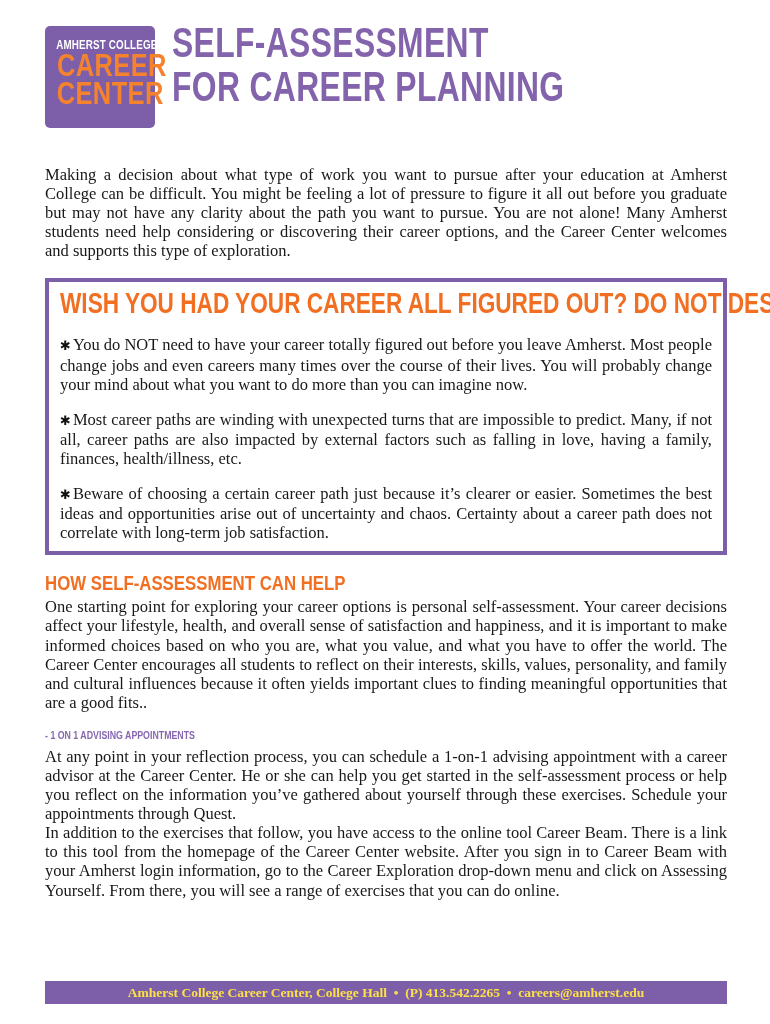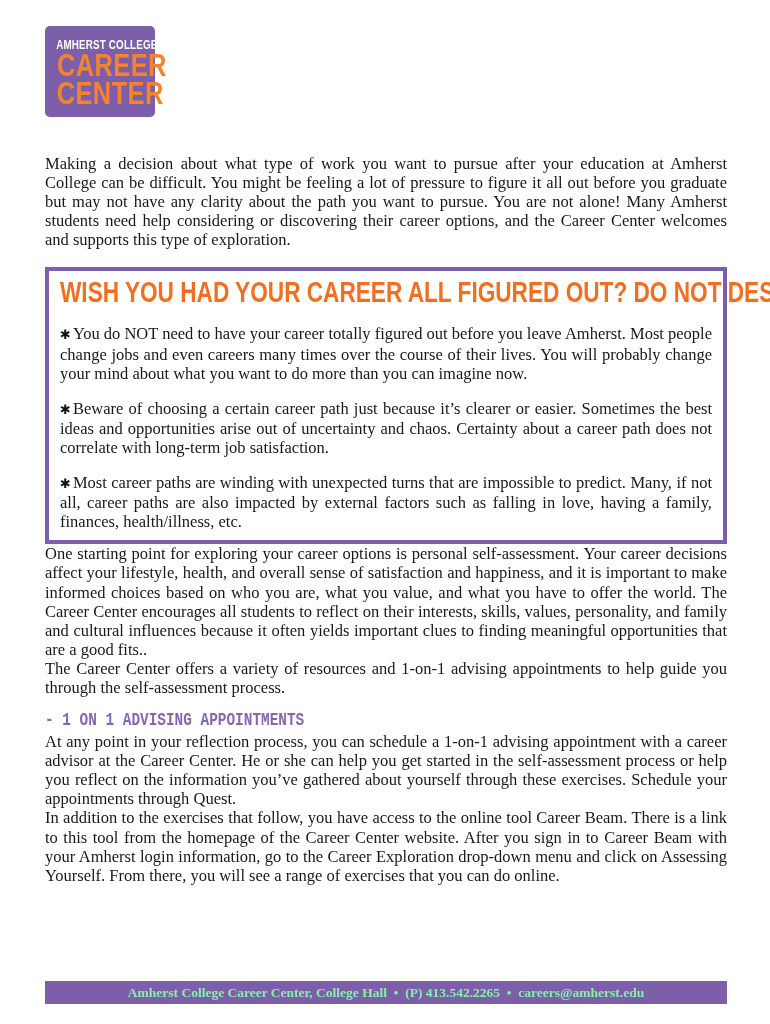--- a/index.html
+++ b/index.html
@@ -9,21 +9,21 @@
     font-family: "Liberation Serif", serif;
     color: #181818;
     position: relative;
     overflow: hidden;
   }
   .page { padding: 26px 43px 0 45px; box-sizing: border-box; }
 
   
   .header { display: flex; align-items: flex-start; gap: 17px; }
   .logo {
-    width: 110px; height: 91px; flex: 0 0 auto;
+    width: 110px; height: 102px; flex: 0 0 auto;
     background: #7c5ea9; border-radius: 5px;
     box-sizing: border-box; padding-top: 13px;
     text-align: center;
     font-family: "Liberation Sans", sans-serif; font-weight: bold;
   }
   .logo .cond { display: inline-block; transform: scaleX(0.82); transform-origin: 50% 50%; white-space: nowrap; }
   .logo-small { color: #ffffff; font-size: 12px; line-height: 13px; letter-spacing: 0.2px; }
   .logo-big   { color: #f5832e; font-size: 31px; line-height: 28px; letter-spacing: 0.5px; }
   .title {
     margin: -6px 0 0 0;
@@ -63,62 +63,66 @@
   
   .h-orange {
     margin: 17px 0 3px 0;
     color: #f26e21;
     font-family: "Liberation Sans", sans-serif; font-weight: bold;
     font-size: 21px; line-height: 22px;
   }
   .h-purple {
     margin: 14px 0 3px 0;
     color: #8667af;
-    font-family: Liberation Mono, monospace; font-weight: bold;
-    font-size: 18px; line-height: 18px;
+    font-family: Liberation Sans, sans-serif; font-weight: bold;
+    font-size: 11px; line-height: 18px;
   }
   .h-orange .cond, .h-purple .cond { display: inline-block; transform: scaleX(0.8); transform-origin: 0 50%; white-space: nowrap; }
 
   
   .footer-bar {
     position: absolute; left: 45px; right: 43px; bottom: 20px;
     background: #7c5fa8;
-    color: #86efac; text-align: center;
+    color: #fde047; text-align: center;
     font-family: "Liberation Serif", serif; font-weight: bold;
     font-size: 13.5px; line-height: 23px; height: 23px;
   }
   .footer-bar span { white-space: pre; }
 </style>
 </head>
 <body>
 
 <div class="page">
 
   <div class="header">
     <div class="logo">
       <div class="logo-small"><span class="cond">AMHERST COLLEGE</span></div>
       <div class="logo-big"><span class="cond">CAREER</span></div>
       <div class="logo-big"><span class="cond">CENTER</span></div>
     </div>
+    <h1 class="title">
+      <span class="cond">SELF-ASSESSMENT</span><br>
+      <span class="cond">FOR CAREER PLANNING</span>
+    </h1>
   </div>
 
   <p class="para intro">Making a decision about what type of work you want to pursue after your education at Amherst College can be difficult. You might be feeling a lot of pressure to figure it all out before you graduate but may not have any clarity about the path you want to pursue. You are not alone! Many Amherst students need help considering or discovering their career options, and the Career Center welcomes and supports this type of exploration.</p>
 
   <div class="callout">
     <h2 class="callout-heading">
       <span class="cond">WISH YOU HAD YOUR CAREER ALL FIGURED OUT? DO NOT DESPAIR!</span>
     </h2>
     <p class="para bullet"><span class="star">✱</span><span>You do NOT need to have your career totally figured out before you leave Amherst. Most people change jobs and even careers many times over the course of their lives. You will probably change your mind about what you want to do more than you can imagine now.</span></p>
+    <p class="para bullet"><span class="star">✱</span><span>Most career paths are winding with unexpected turns that are impossible to predict. Many, if not all, career paths are also impacted by external factors such as falling in love, having a family, finances, health/illness, etc.</span></p>
     <p class="para bullet"><span class="star">✱</span><span>Beware of choosing a certain career path just because it’s clearer or easier. Sometimes the best ideas and opportunities arise out of uncertainty and chaos. Certainty about a career path does not correlate with long-term job satisfaction.</span></p>
-    <p class="para bullet"><span class="star">✱</span><span>Most career paths are winding with unexpected turns that are impossible to predict. Many, if not all, career paths are also impacted by external factors such as falling in love, having a family, finances, health/illness, etc.</span></p>
   </div>
 
+  <h3 class="h-orange"><span class="cond">HOW SELF-ASSESSMENT CAN HELP</span></h3>
   <p class="para">One starting point for exploring your career options is personal self-assessment. Your career decisions affect your lifestyle, health, and overall sense of satisfaction and happiness, and it is important to make informed choices based on who you are, what you value, and what you have to offer the world. The Career Center encourages all students to reflect on their interests, skills, values, personality, and family and cultural influences because it often yields important clues to finding meaningful opportunities that are a good fits..</p>
 
-  <p class="para">The Career Center offers a variety of resources and 1-on-1 advising appointments to help guide you through the self-assessment process.</p>
 
   <h4 class="h-purple"><span class="cond">- 1 ON 1 ADVISING APPOINTMENTS</span></h4>
   <p class="para">At any point in your reflection process, you can schedule a 1-on-1 advising appointment with a career advisor at the Career Center. He or she can help you get started in the self-assessment process or help you reflect on the information you’ve gathered about yourself through these exercises. Schedule your appointments through Quest.</p>
 
   <p class="para">In addition to the exercises that follow, you have access to the online tool Career Beam. There is a link to this tool from the homepage of the Career Center website. After you sign in to Career Beam with your Amherst login information, go to the Career Exploration drop-down menu and click on Assessing Yourself. From there, you will see a range of exercises that you can do online.</p>
 
 </div>
 
 <div class="footer-bar">
   <span>Amherst College Career Center, College Hall  •  (P) 413.542.2265  •  careers@amherst.edu</span>

